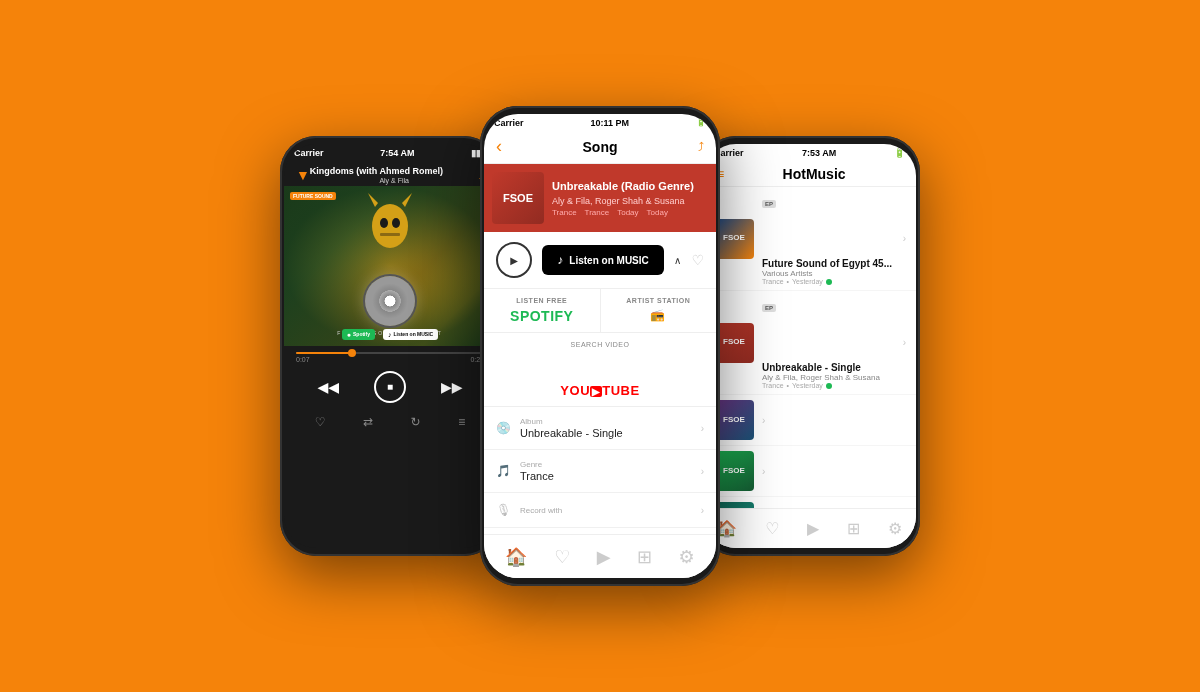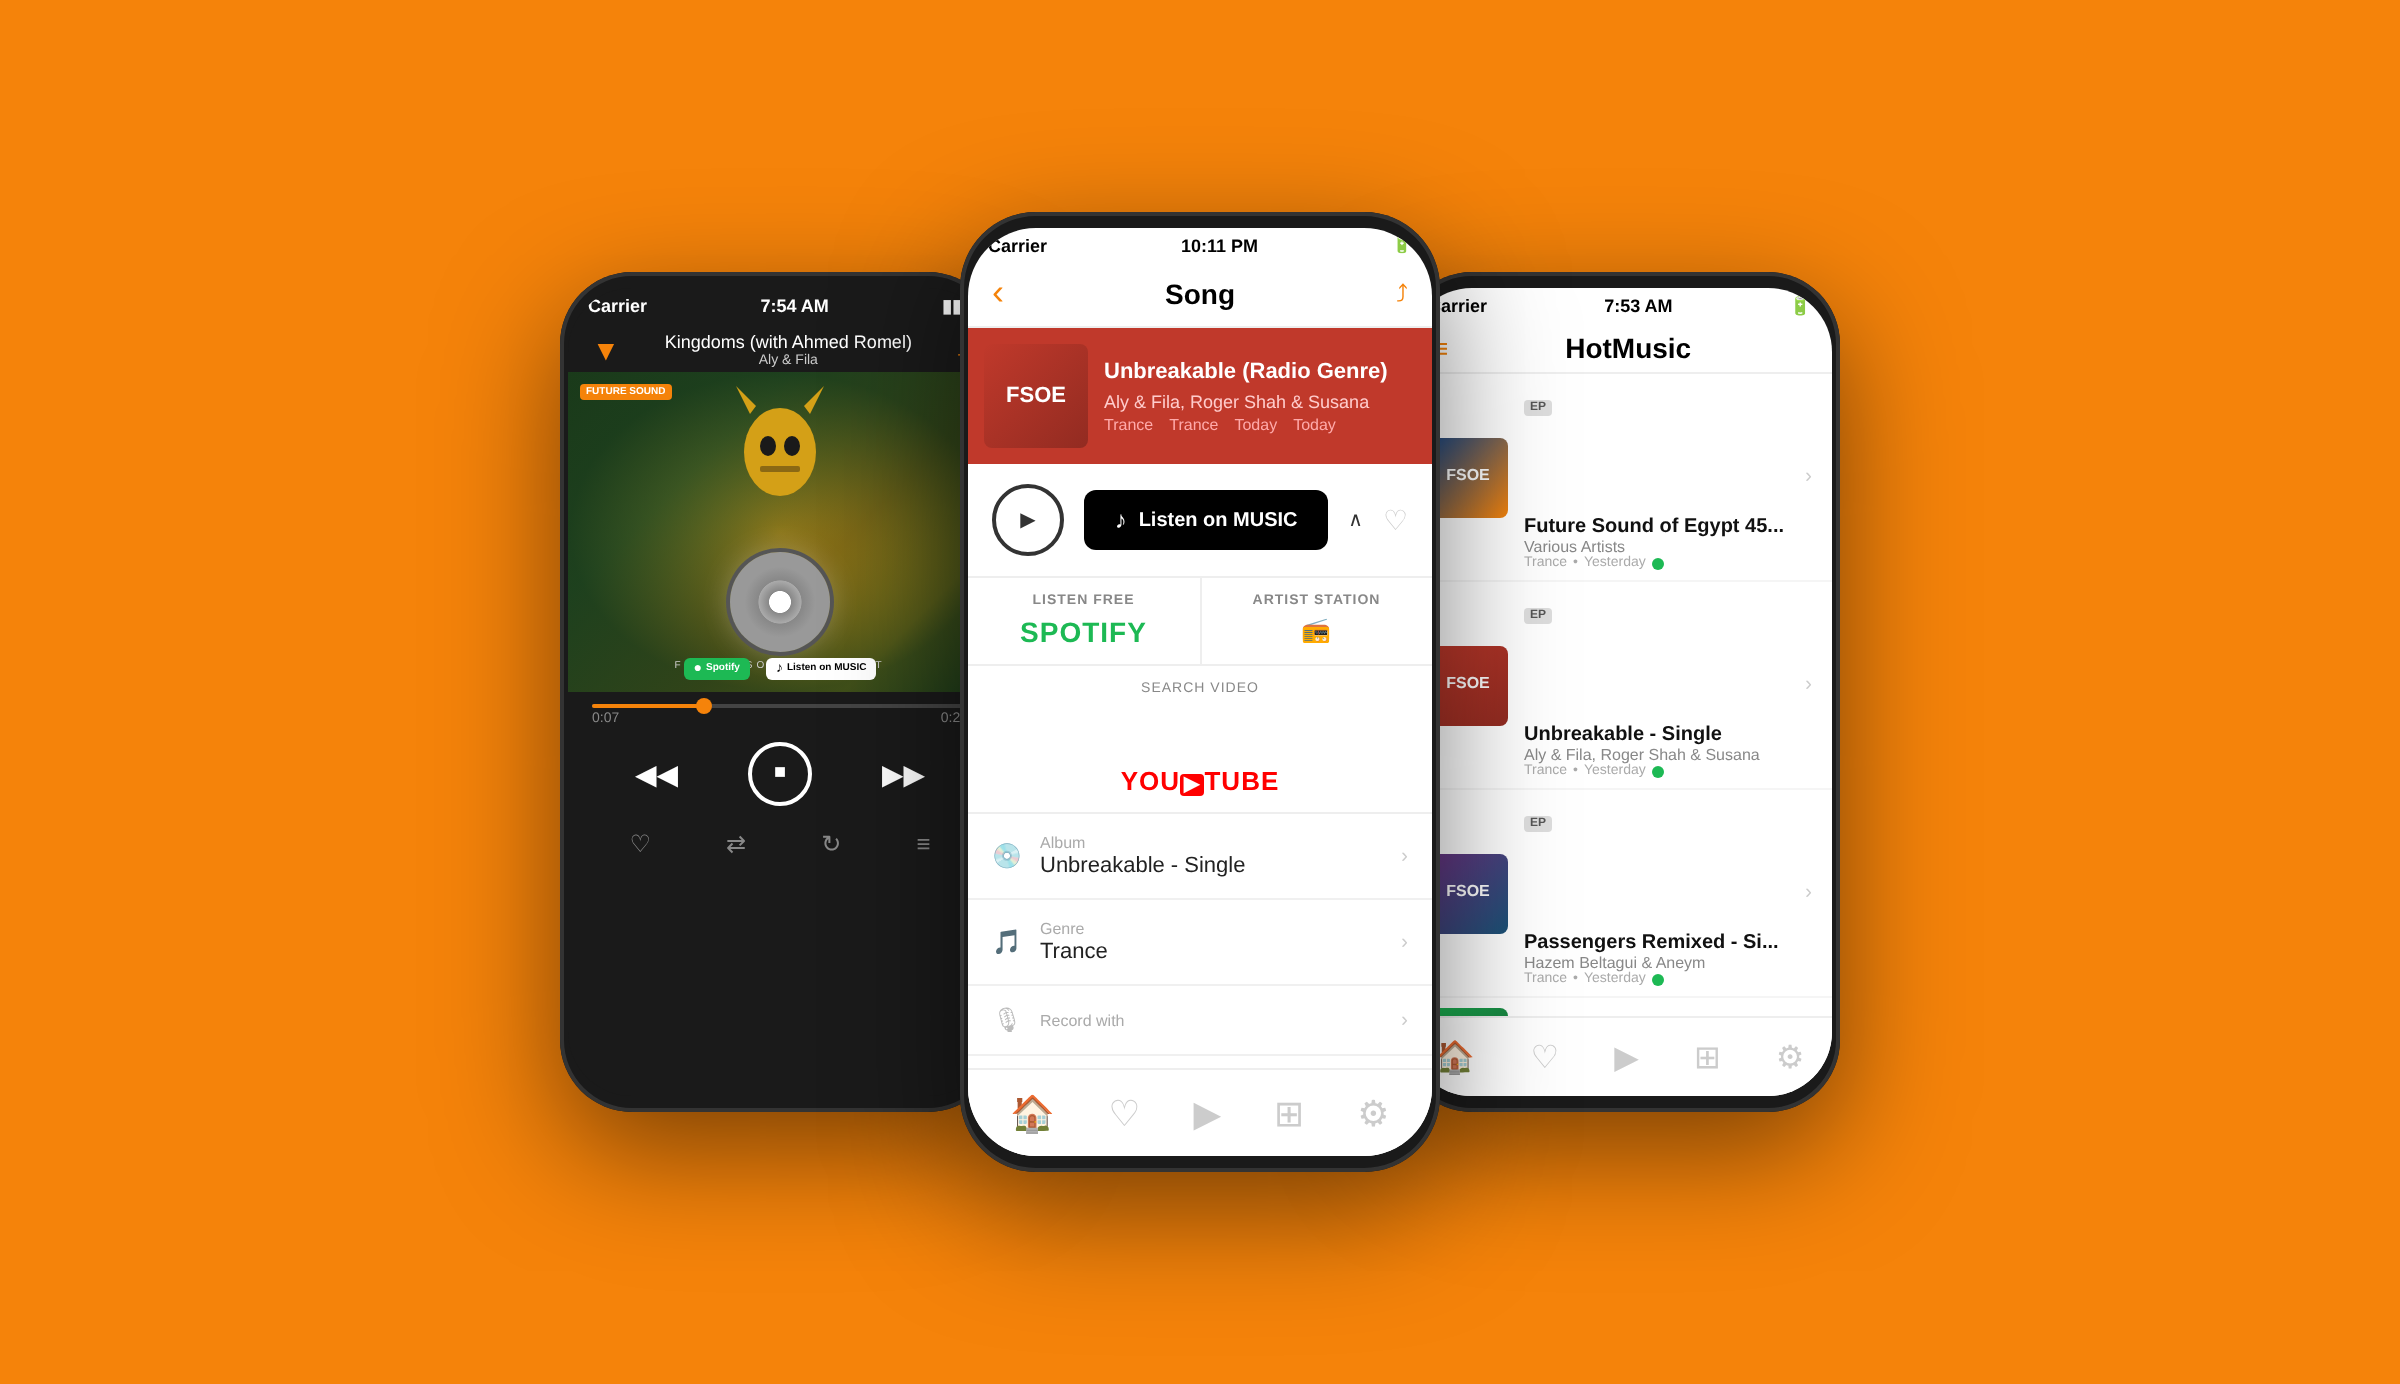--- a/index.html
+++ b/index.html
@@ -97,22 +97,22 @@
     .left-nav {
       display: flex;
       justify-content: space-between;
       align-items: center;
       padding: 4px 12px 2px;
     }
 
     .left-nav .song-title {
       font-size: 9px;
       color: white;
-      font-weight: 400;
-      text-align: center;
+      font-weight: 700;
+      text-align: left;
       flex: 1;
       line-height: 1.2;
     }
 
     .left-nav .song-artist {
       font-size: 7px;
       color: #ccc;
       text-align: center;
     }
 
@@ -870,31 +870,20 @@
         <span>Yesterday</span>
         <span class="green-dot"></span>
       </div>
     </div>
             <span class="list-chevron">›</span>
           </div>
           <div class="song-list-item">
             <div class="list-thumb thumb-purple">
               <span style="font-size:8px;font-weight:900;color:white;text-align:center;line-height:1.1;">FSOE</span>
             </div>
-            <div class="list-info">
-      <div class="list-badge">EP</div>
-      <div class="list-title">Passengers Remixed - Si...</div>
-      <div class="list-artist">Hazem Beltagui &amp; Aneym</div>
-      <div class="list-meta">
-        <span>Trance</span>
-        <span>•</span>
-        <span>Yesterday</span>
-        <span class="green-dot"></span>
-      </div>
-    </div>
             <span class="list-chevron">›</span>
           </div>
           <div class="song-list-item">
             <div class="list-thumb thumb-green">
               <span style="font-size:8px;font-weight:900;color:white;text-align:center;line-height:1.1;">FSOE</span>
             </div>
             <span class="list-chevron">›</span>
           </div>
           <div class="song-list-item">
             <div class="list-thumb thumb-teal">

